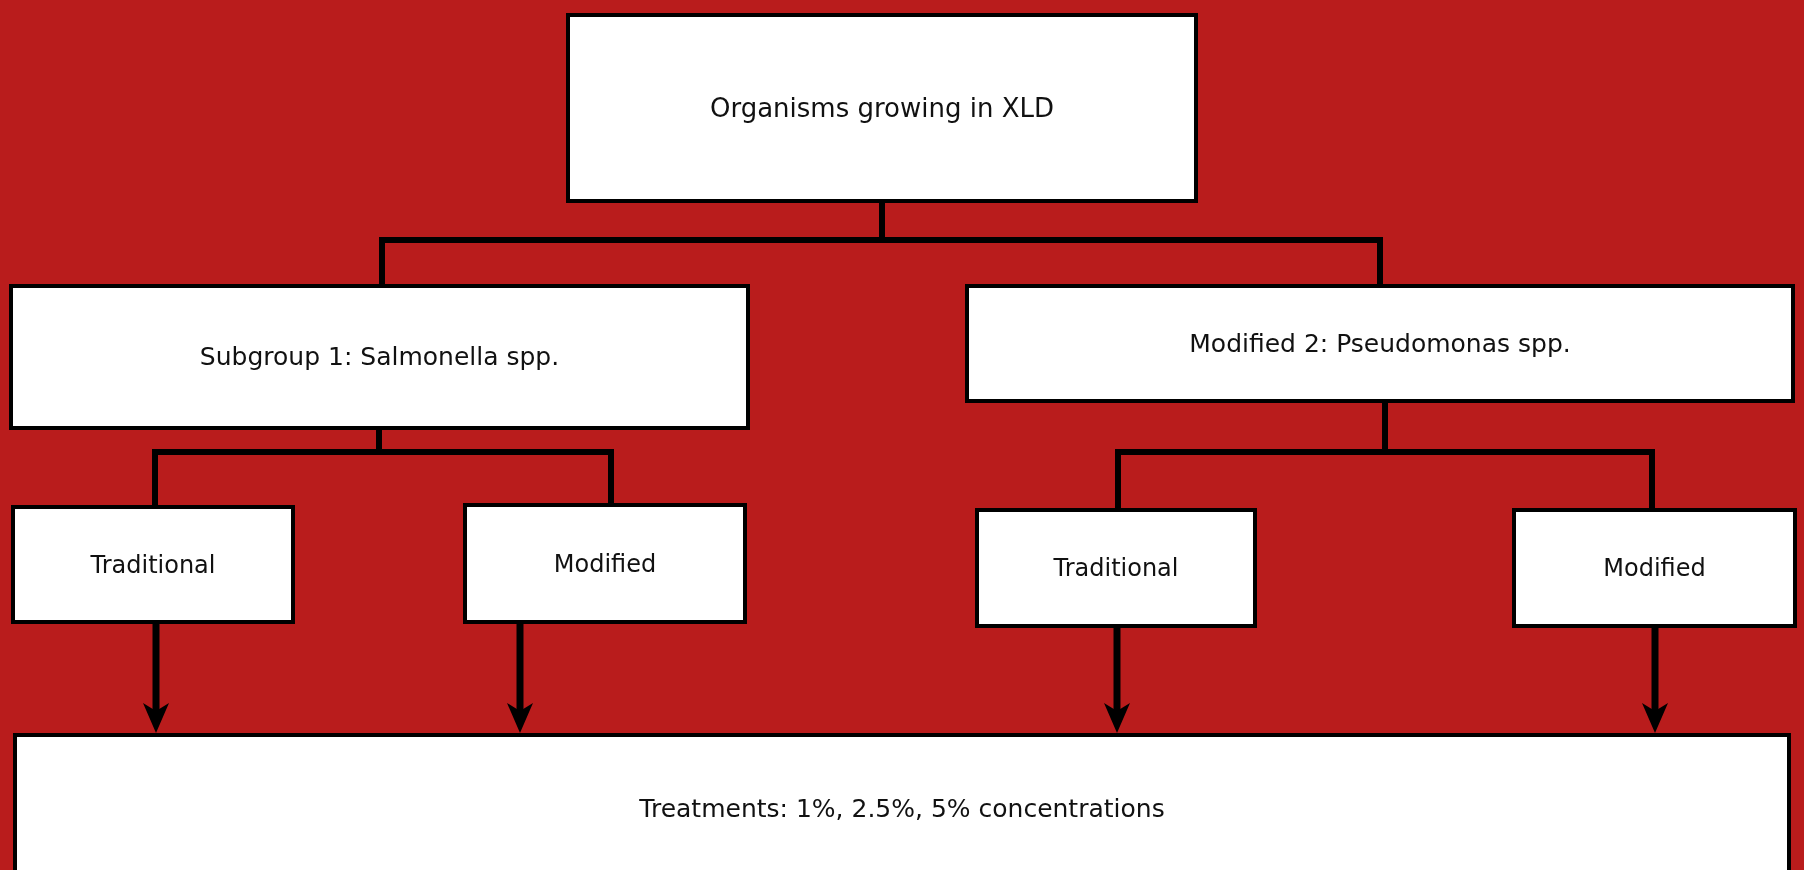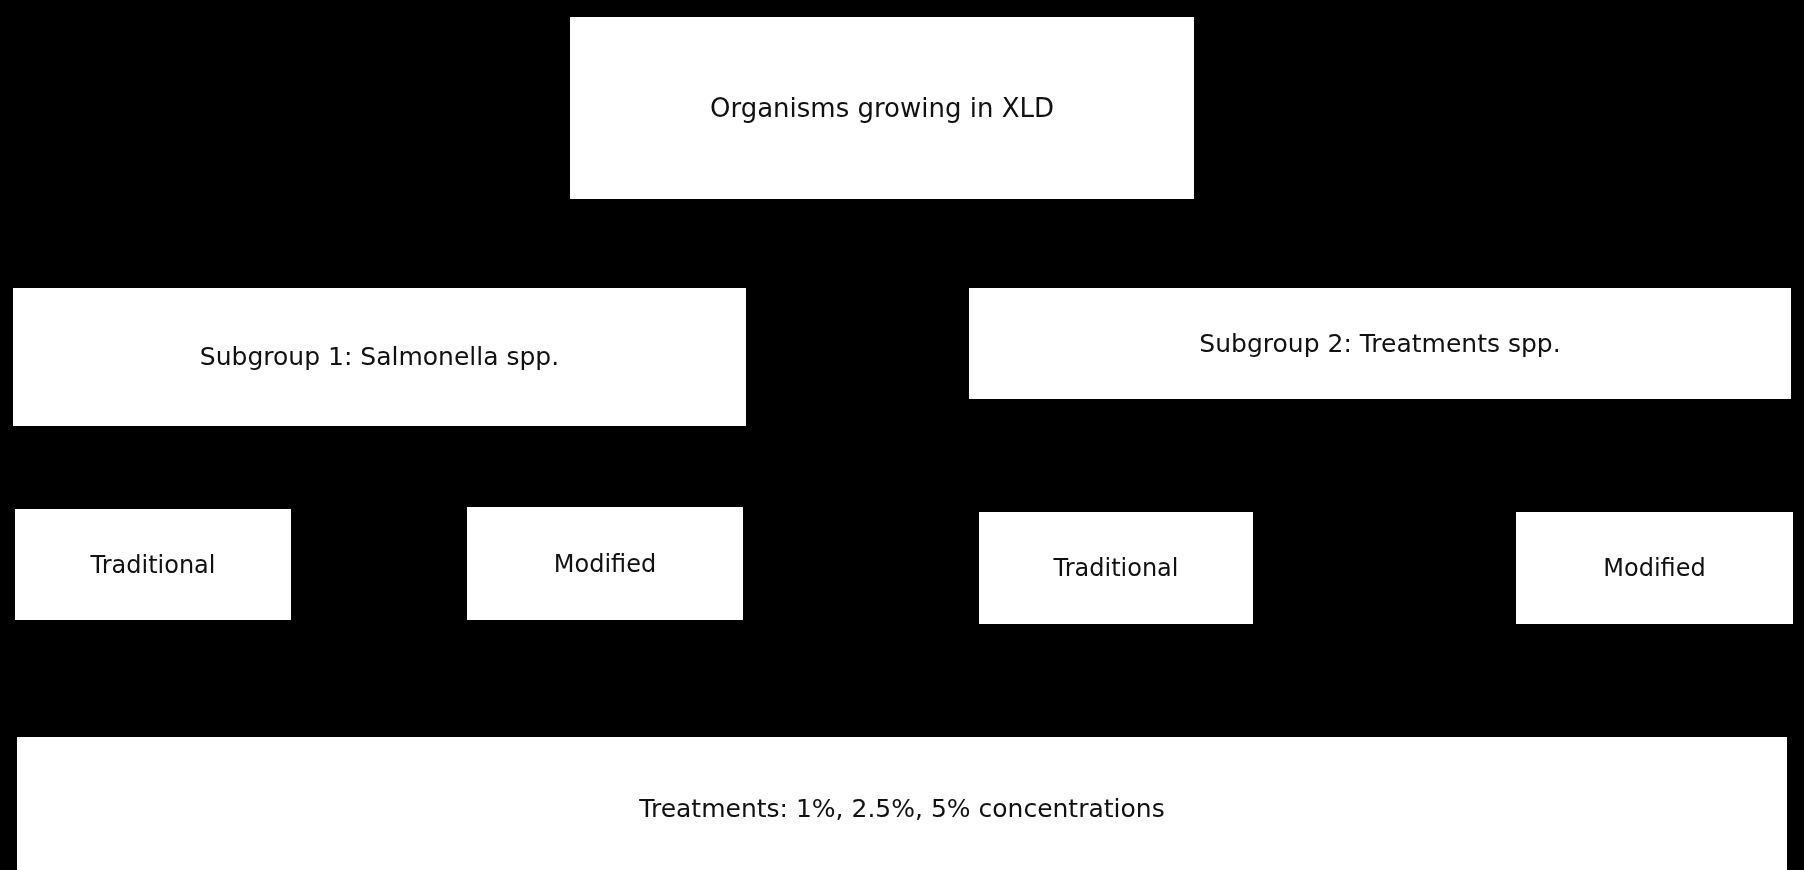--- a/index.html
+++ b/index.html
@@ -7,21 +7,21 @@
     padding: 0;
     background: #ffffff;
   }
   body {
     font-family: "DejaVu Sans", "Liberation Sans", sans-serif;
   }
   #canvas {
     position: relative;
     width: 1804px;
     height: 870px;
-    background: #000000;
+    background: #b91c1c;
     overflow: hidden;
   }
   .node {
     position: absolute;
     box-sizing: border-box;
     border: 4px solid #000000;
     background: #ffffff;
     display: flex;
     align-items: center;
     justify-content: center;
@@ -154,21 +154,21 @@
 
   <div class="node" id="node-root">
     <span class="label">Organisms growing in XLD</span>
   </div>
 
   <div class="node" id="node-subgroup-1">
     <span class="label">Subgroup 1: Salmonella spp.</span>
   </div>
 
   <div class="node" id="node-subgroup-2">
-    <span class="label">Subgroup 2: Treatments spp.</span>
+    <span class="label">Modified 2: Pseudomonas spp.</span>
   </div>
 
   <div class="node" id="node-sg1-traditional">
     <span class="label">Traditional</span>
   </div>
 
   <div class="node" id="node-sg1-modified">
     <span class="label">Modified</span>
   </div>
 

